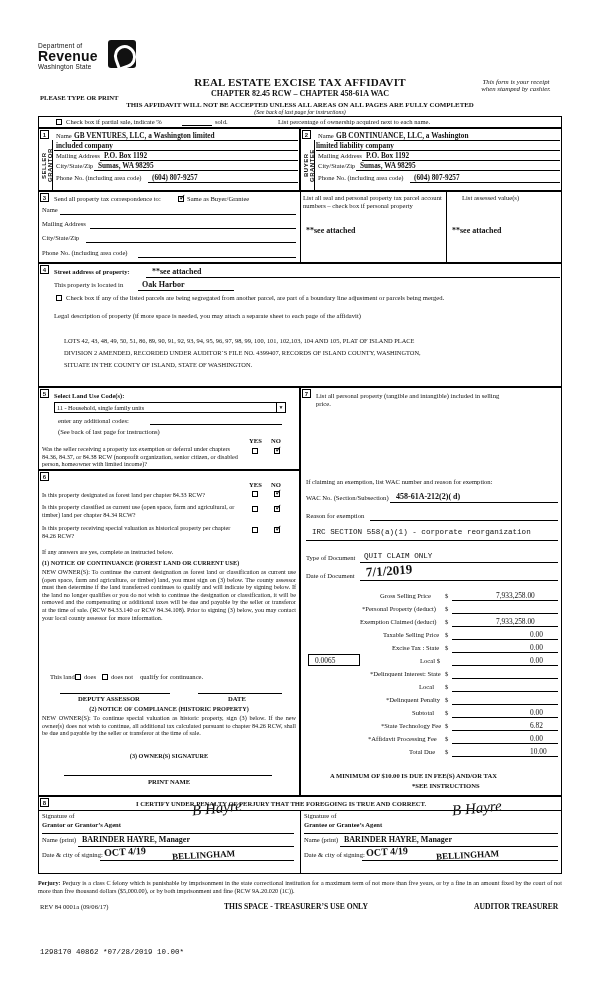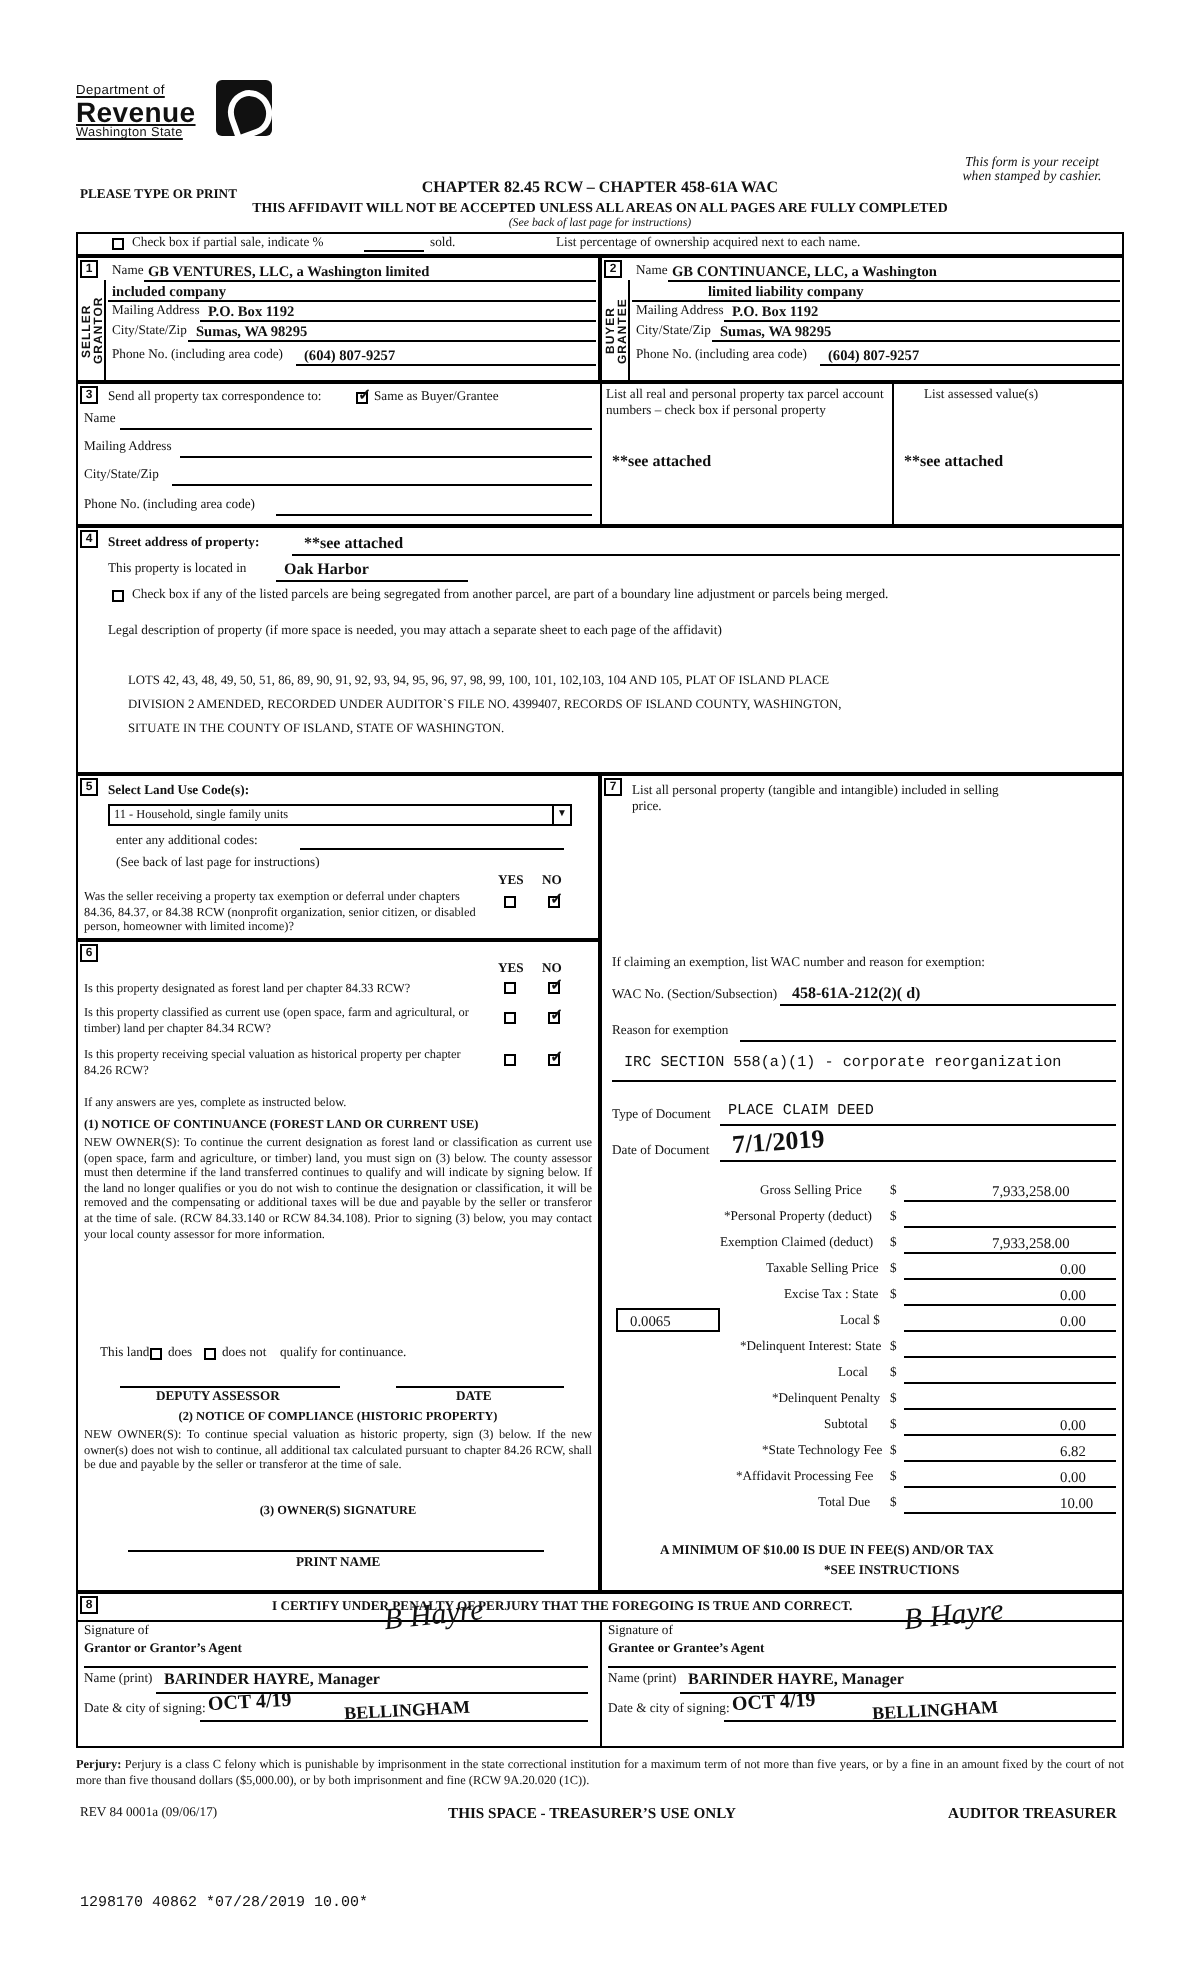--- a/index.html
+++ b/index.html
@@ -7,21 +7,21 @@
   body {
     width:600px; height:991px;
     font-family:"Liberation Serif", serif;
     font-size:7.2px; color:#111;
     position:relative;
     overflow:hidden;
   }
   .page { position:absolute; left:0; top:0; width:600px; height:991px; }
 
   
-  .dor-logo { position:absolute; left:38px; top:42px; width:160px; height:34px;text-decoration:underline; }
+  .dor-logo { position:absolute; left:38px; top:42px; width:160px; height:34px; }
   .dor-logo .dept { font-family:"Liberation Sans", sans-serif; font-size:6.6px; letter-spacing:.2px; }
   .dor-logo .rev { font-family:"Liberation Sans", sans-serif; font-size:14px; font-weight:bold; letter-spacing:.2px; line-height:14px;}
   .dor-logo .wast { font-family:"Liberation Sans", sans-serif; font-size:6.4px; letter-spacing:.2px; }
   .dor-mark { position:absolute; left:108px; top:40px; width:28px; height:28px; background:#111; border-radius:3px; }
   .dor-mark:after{
     content:""; position:absolute; left:6px; top:5px; width:16px; height:17px;
     border:3px solid #fff; border-radius:50% 50% 50% 0; transform:rotate(-20deg);
   }
 
   .title {
@@ -87,20 +87,21 @@
 
 <div class="page">
 
   <div class="dor-mark"></div>
   <div class="dor-logo">
     <div class="dept">Department of</div>
     <div class="rev">Revenue</div>
     <div class="wast">Washington State</div>
   </div>
 
+  <div class="title">REAL ESTATE EXCISE TAX AFFIDAVIT</div>
   <div class="subtitle">CHAPTER 82.45 RCW – CHAPTER 458-61A WAC</div>
   <div class="please-type">PLEASE TYPE OR PRINT</div>
   <div class="receipt-note">
     <span>This form is your receipt</span>
     <span class="l2">when stamped by cashier.</span>
   </div>
   <div class="notaccept">THIS AFFIDAVIT WILL NOT BE ACCEPTED UNLESS ALL AREAS ON ALL PAGES ARE FULLY COMPLETED</div>
   <div class="seepage">(See back of last page for instructions)</div>
 
   <div class="bx" style="left:38px; top:116px; width:524px; height:12px;"></div>
@@ -134,21 +135,21 @@
   <div class="ul" style="left:148px; top:182px; width:150px;"></div>
 
   <div class="bx" style="left:300px; top:128px; width:262px; height:63px;"></div>
   <div class="num" style="left:302px; top:130px;">2</div>
   <div class="vline" style="left:314px; top:140px; height:51px;"></div>
   <div class="sidetag" style="left:303px; top:143px; width:11px; height:45px;">BUYER GRANTEE</div>
 
   <div class="lbl" style="left:318px; top:132px;">Name</div>
   <div class="val" style="left:336px; top:131px;">GB CONTINUANCE, LLC, a Washington</div>
   <div class="ul" style="left:334px; top:140px; width:226px;"></div>
-  <div class="val" style="left:354px; top:141px;text-align:center;">limited liability company</div>
+  <div class="val" style="left:316px; top:141px;text-align:center;">limited liability company</div>
   <div class="ul" style="left:316px; top:150px; width:244px;"></div>
 
   <div class="lbl" style="left:318px; top:152px;">Mailing Address</div>
   <div class="val" style="left:366px; top:151px;">P.O. Box 1192</div>
   <div class="ul" style="left:362px; top:160px; width:198px;"></div>
 
   <div class="lbl" style="left:318px; top:162px;">City/State/Zip</div>
   <div class="val" style="left:360px; top:161px;">Sumas, WA  98295</div>
   <div class="ul" style="left:356px; top:170px; width:204px;"></div>
 
@@ -264,21 +265,21 @@
   <div class="lbl" style="left:306px; top:494px;">WAC No. (Section/Subsection)</div>
   <div class="val" style="left:396px; top:492px; font-size:8px;">458-61A-212(2)( d)</div>
   <div class="ul" style="left:390px; top:502px; width:168px;"></div>
 
   <div class="lbl" style="left:306px; top:512px;">Reason for exemption</div>
   <div class="ul" style="left:370px; top:520px; width:188px;"></div>
   <div class="val mono" style="left:312px; top:528px; font-size:7.6px; font-weight:normal;">IRC SECTION 558(a)(1) - corporate reorganization</div>
   <div class="ul" style="left:306px; top:540px; width:252px;"></div>
 
   <div class="lbl" style="left:306px; top:554px;">Type of Document</div>
-  <div class="val mono" style="left:364px; top:552px; font-size:7.6px; font-weight:normal;">PLACE CLAIM DEED</div>
+  <div class="val mono" style="left:364px; top:552px; font-size:7.6px; font-weight:normal;">QUIT CLAIM ONLY</div>
   <div class="ul" style="left:360px; top:562px; width:198px;"></div>
 
   <div class="lbl" style="left:306px; top:572px;">Date of Document</div>
   <div class="val handw" style="left:366px; top:563px; font-size:13px; transform:rotate(-4deg);">7/1/2019</div>
   <div class="ul" style="left:360px; top:580px; width:198px;"></div>
 
   <div class="lbl" style="left:380px; top:592px;">Gross Selling Price</div>
   <div class="lbl" style="left:445px; top:592px;">$</div>
   <div class="val" style="left:496px; top:591px; font-size:7.4px; font-weight:normal;">7,933,258.00</div>
   <div class="ul" style="left:452px; top:600px; width:106px;"></div>

